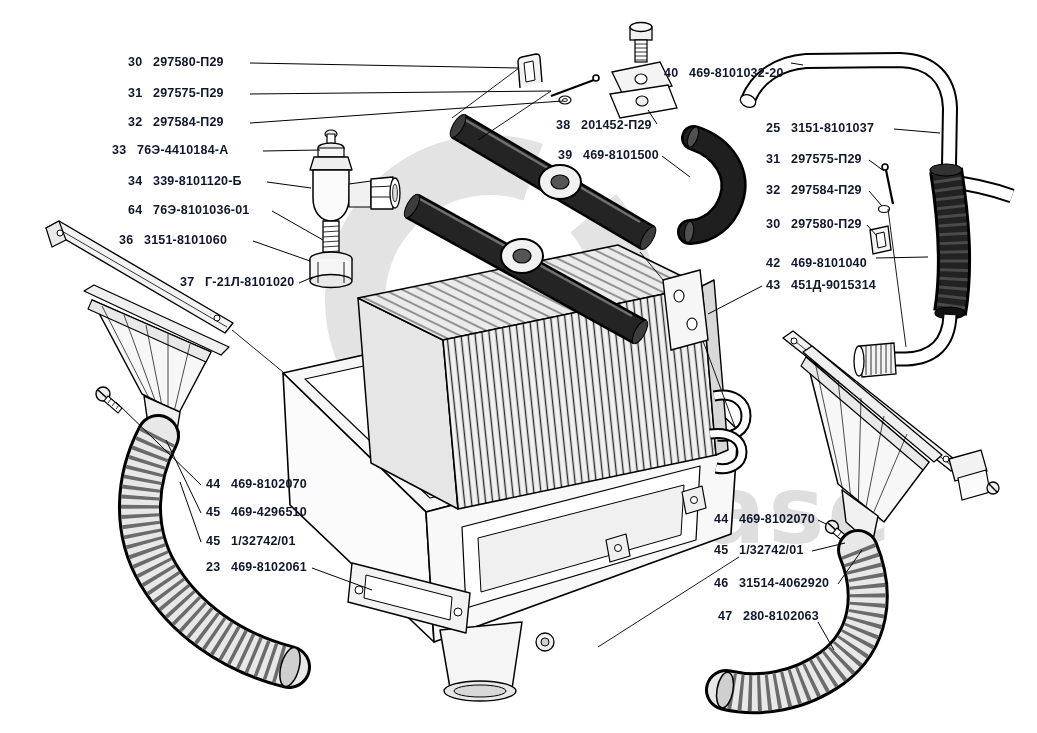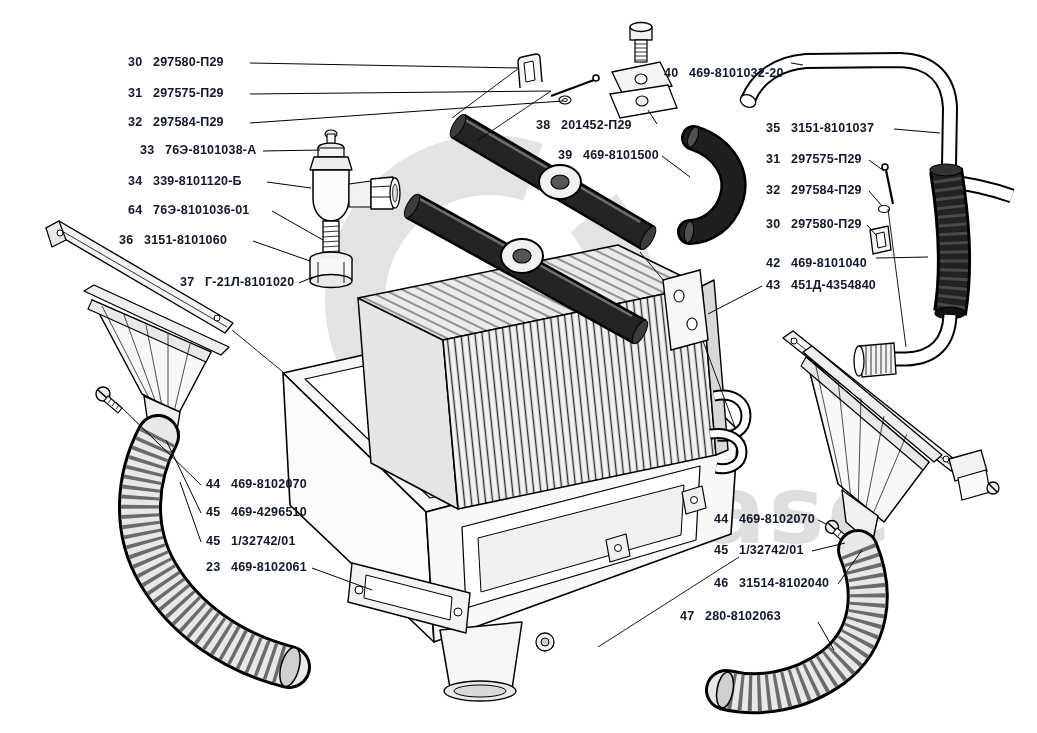--- a/index.html
+++ b/index.html
@@ -323,77 +323,77 @@
       <span class="code">297580-П29</span>
     </div>
 <div class="label" style="left:128px;top:86px">
       <span class="num">31</span>
       <span class="code">297575-П29</span>
     </div>
 <div class="label" style="left:128px;top:115px">
       <span class="num">32</span>
       <span class="code">297584-П29</span>
     </div>
-<div class="label" style="left:140px;top:143px">
+<div class="label" style="left:112px;top:143px">
       <span class="num">33</span>
-      <span class="code">76Э-8101038-А</span>
+      <span class="code">76Э-4410184-А</span>
     </div>
 <div class="label" style="left:128px;top:174px">
       <span class="num">34</span>
       <span class="code">339-8101120-Б</span>
     </div>
 <div class="label" style="left:128px;top:203px">
       <span class="num">64</span>
       <span class="code">76Э-8101036-01</span>
     </div>
 <div class="label" style="left:119px;top:233px">
       <span class="num">36</span>
       <span class="code">3151-8101060</span>
     </div>
 <div class="label" style="left:180px;top:275px">
       <span class="num">37</span>
       <span class="code">Г-21Л-8101020</span>
     </div>
 
-<div class="label" style="left:536px;top:118px">
+<div class="label" style="left:556px;top:118px">
       <span class="num">38</span>
       <span class="code">201452-П29</span>
     </div>
 <div class="label" style="left:558px;top:148px">
       <span class="num">39</span>
       <span class="code">469-8101500</span>
     </div>
 <div class="label" style="left:664px;top:66px">
       <span class="num">40</span>
       <span class="code">469-8101032-20</span>
     </div>
 
 <div class="label" style="left:766px;top:121px">
-      <span class="num">35</span>
+      <span class="num">25</span>
       <span class="code">3151-8101037</span>
     </div>
 <div class="label" style="left:766px;top:152px">
       <span class="num">31</span>
       <span class="code">297575-П29</span>
     </div>
 <div class="label" style="left:766px;top:183px">
       <span class="num">32</span>
       <span class="code">297584-П29</span>
     </div>
 <div class="label" style="left:766px;top:217px">
       <span class="num">30</span>
       <span class="code">297580-П29</span>
     </div>
 <div class="label" style="left:766px;top:256px">
       <span class="num">42</span>
       <span class="code">469-8101040</span>
     </div>
 <div class="label" style="left:766px;top:278px">
       <span class="num">43</span>
-      <span class="code">451Д-4354840</span>
+      <span class="code">451Д-9015314</span>
     </div>
 
 <div class="label" style="left:206px;top:477px">
       <span class="num">44</span>
       <span class="code">469-8102070</span>
     </div>
 <div class="label" style="left:206px;top:505px">
       <span class="num">45</span>
       <span class="code">469-4296510</span>
     </div>
@@ -409,20 +409,20 @@
 <div class="label" style="left:714px;top:512px">
       <span class="num">44</span>
       <span class="code">469-8102070</span>
     </div>
 <div class="label" style="left:714px;top:543px">
       <span class="num">45</span>
       <span class="code">1/32742/01</span>
     </div>
 <div class="label" style="left:714px;top:576px">
       <span class="num">46</span>
-      <span class="code">31514-8102040</span>
-    </div>
-<div class="label" style="left:680px;top:609px">
+      <span class="code">31514-4062920</span>
+    </div>
+<div class="label" style="left:718px;top:609px">
       <span class="num">47</span>
       <span class="code">280-8102063</span>
     </div>
 
 </div>
 
 </body></html>

